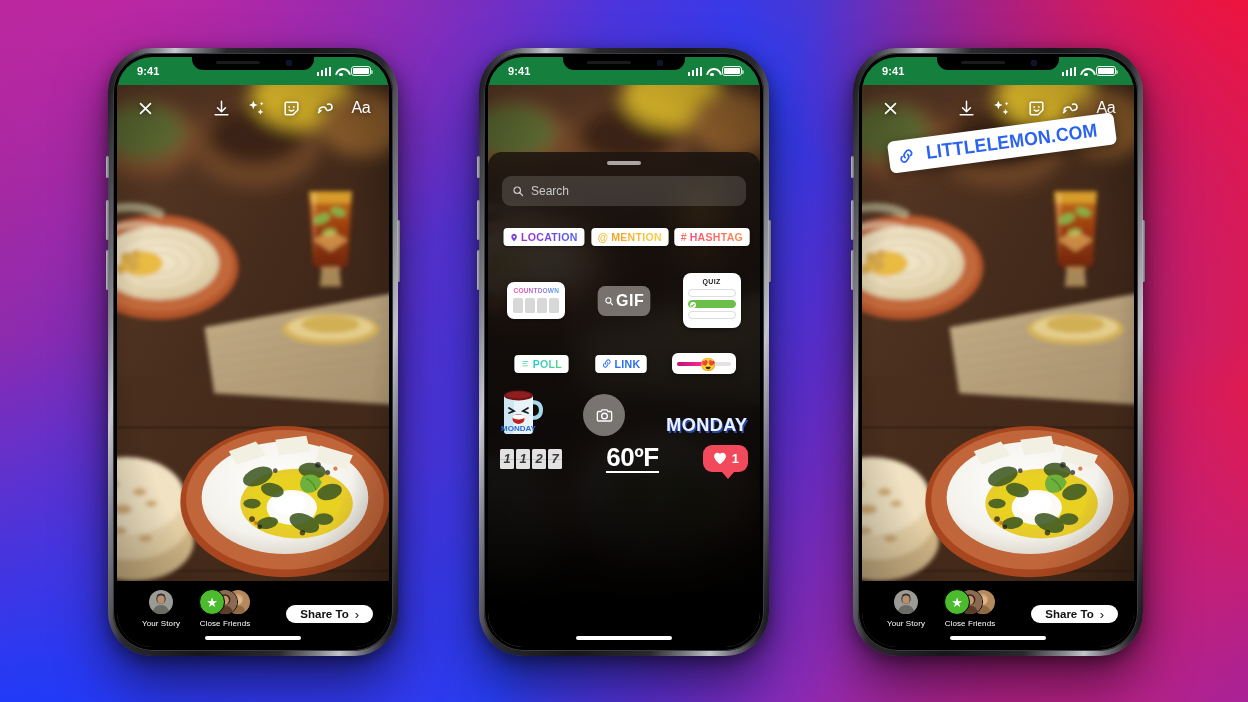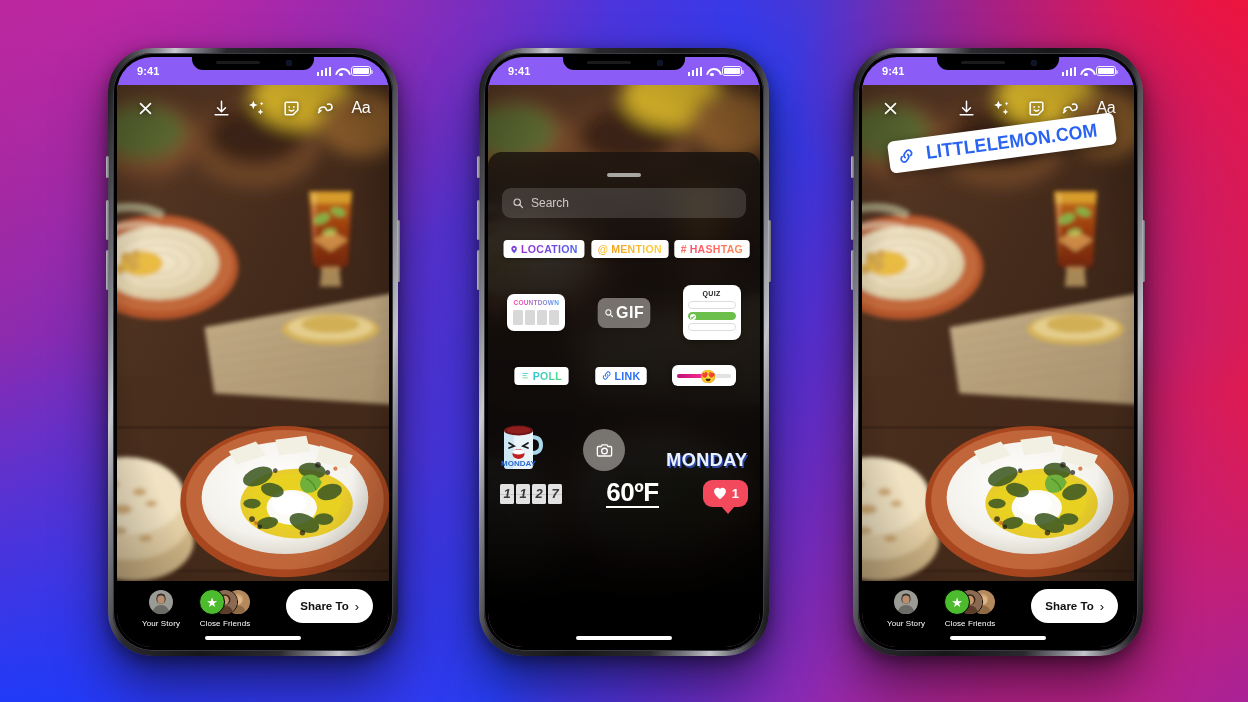--- a/index.html
+++ b/index.html
@@ -45,21 +45,21 @@
     width:100%; height:100%;
     border-radius:39px;
     background:#000;
     padding:4px;
     position:relative;
     box-shadow: inset 0 0 0 1px #3a3a40;
   }
   .screen {
     width:100%; height:100%;
     border-radius:35px;
-    background:#8b5cf6;
+    background:#15803d;
     overflow:hidden;
     position:relative;
   }
   .btn-side { position:absolute; background:linear-gradient(90deg,#b9b9c0,#6e6e76); border-radius:2px; }
   .btn-left1 { left:-2px; top:108px; width:3px; height:22px; }
   .btn-left2 { left:-2px; top:152px; width:3px; height:40px; }
   .btn-left3 { left:-2px; top:202px; width:3px; height:40px; }
   .btn-right1{ right:-2px; top:172px; width:3px; height:62px; }
 
   .notch {
@@ -121,44 +121,44 @@
   .av svg { width:100%; height:100%; display:block; }
   .cf-stack { position:relative; width:52px; height:26px; }
   .cf-stack .av { position:absolute; top:0; }
   .cf-stack .av:nth-child(1){ left:26px; z-index:1; }
   .cf-stack .av:nth-child(2){ left:13px; z-index:2; }
   .cf-stack .av:nth-child(3){ left:0;   z-index:3; background:#4cbb2e; border-color:#000;
       display:flex; align-items:center; justify-content:center; }
   .star { color:#fff; font-size:13px; line-height:1; }
   .share-btn {
     margin-left:auto; background:#fff; color:#111; border-radius:20px;
-    height:34px; padding:0 14px; display:flex; align-items:center; gap:6px;
-    font-size:11.5px; font-weight:600; cursor:pointer; margin-top:0;
+    height:18px; padding:0 14px; display:flex; align-items:center; gap:6px;
+    font-size:11.5px; font-weight:600; cursor:pointer; margin-top:16px;
   }
   .share-btn .chev { font-size:13px; font-weight:400; }
 
   
   .tray {
     position:absolute; left:0; right:0; top:95px; bottom:0; z-index:18;
     background:linear-gradient(180deg, rgba(22,17,14,.80) 0%, rgba(14,11,10,.86) 22%, rgba(8,7,7,.93) 60%, rgba(0,0,0,.985) 92%);
     backdrop-filter: blur(16px);
     border-top-left-radius:14px; border-top-right-radius:14px;
-    padding-top:21px;
+    padding-top:9px;
   }
   .grab { width:34px; height:4px; background:rgba(255,255,255,.62); border-radius:3px; margin:0 auto 11px; }
   .searchbar {
     margin:0 14px 22px; height:30px; border-radius:9px;
     background:rgba(255,255,255,.145);
     display:flex; align-items:center; gap:7px; padding:0 10px;
     color:rgba(255,255,255,.72); font-size:12px; cursor:text;
   }
   .srow { display:flex; justify-content:space-around; align-items:center; padding:0 12px; }
   .srow.r1 { margin-bottom:27px; }
   .srow.r2 { margin-bottom:25px; align-items:center;gap:16px; }
-  .srow.r3 { margin-bottom:35px; }
+  .srow.r3 { margin-bottom:12px; }
   .srow.r4 { margin-bottom:21px; }
   .srow.r5 { margin-bottom:8px; align-items:flex-end; justify-content:space-between; padding:0 10px; }
 
   
   .pill {
     background:#fff; border-radius:4px; padding:3px 7px;
     display:flex; align-items:center; gap:3px;
     font-weight:bold; font-size:11.5px; letter-spacing:.3px;
     font-family:"Liberation Sans", sans-serif;
     box-shadow:0 1px 4px rgba(0,0,0,.35); cursor:pointer;

